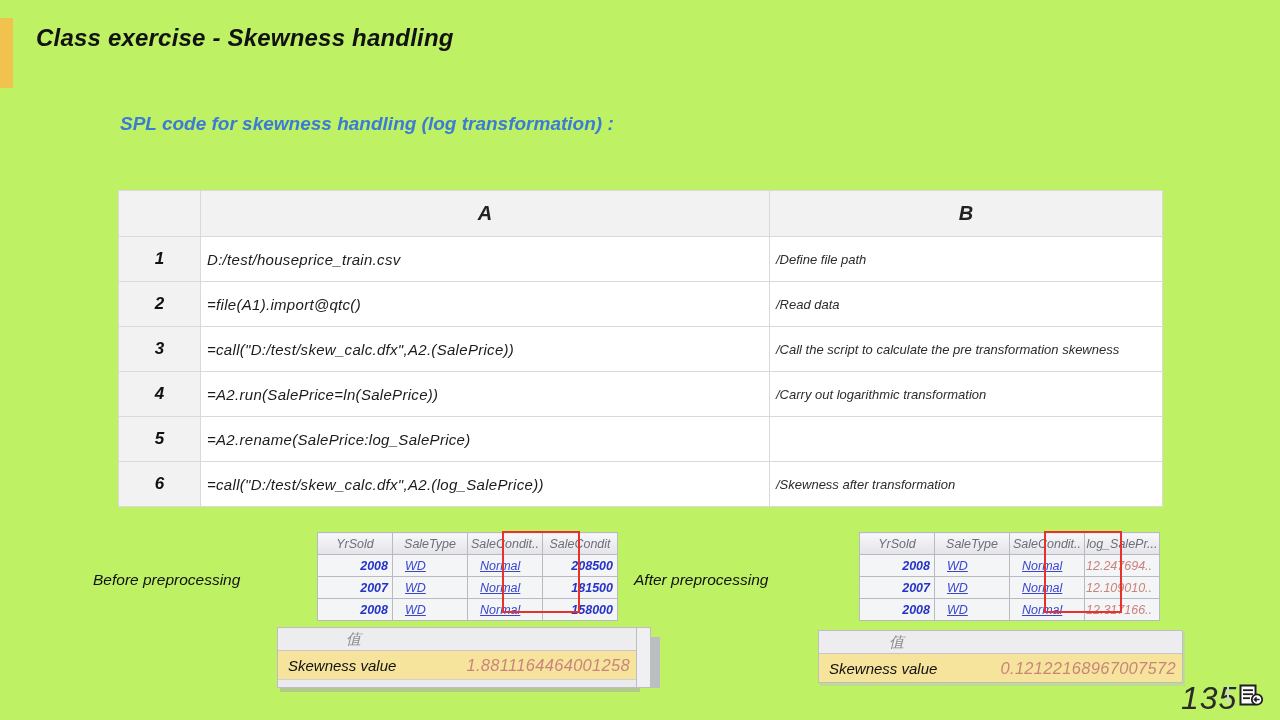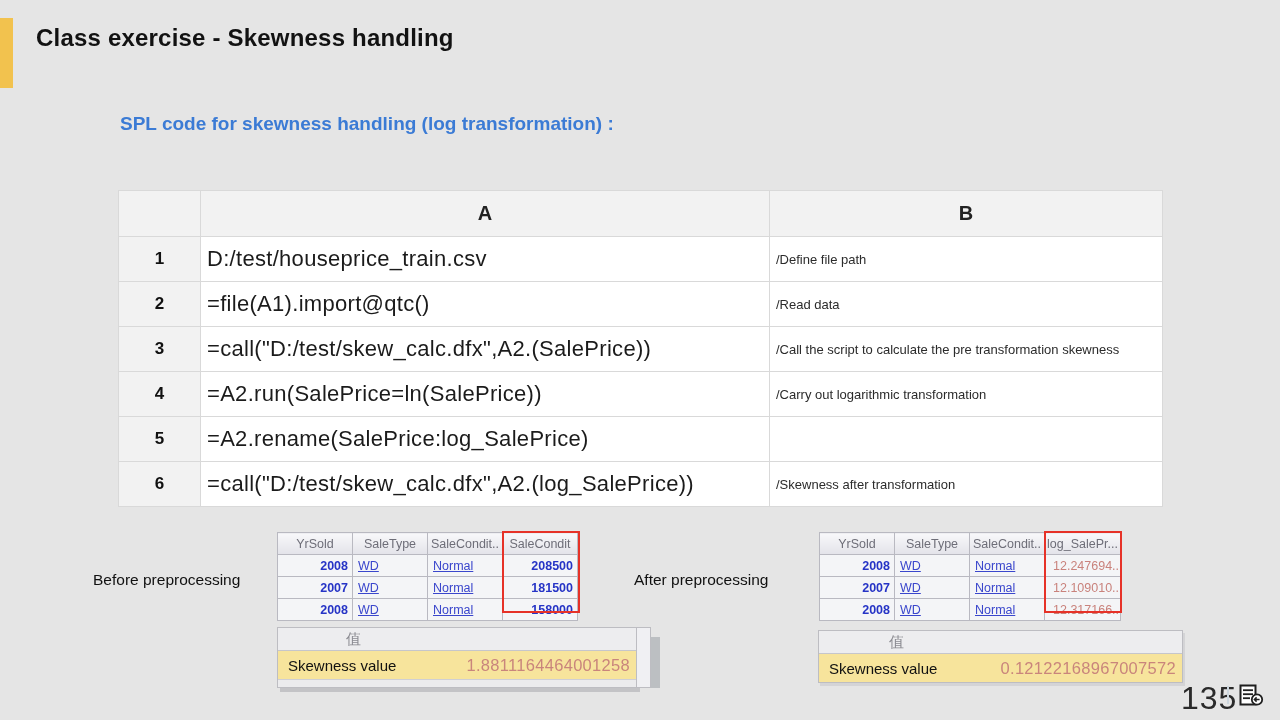--- a/index.html
+++ b/index.html
@@ -1,41 +1,41 @@
 <!DOCTYPE html>
 <html><head>
 <meta charset="utf-8">
 <style>
   html,body{margin:0;padding:0;background:#fff;}
-  .slide{position:relative;width:1280px;height:720px;background:#e5e5e5;overflow:hidden;
-         font-family:"Liberation Sans",sans-serif;color:#1a1a1a;}
+  .slide{position:relative;width:1280px;height:720px;background:#bef264;overflow:hidden;
+         font-family:"Liberation Sans",sans-serif;color:#1a1a1a;font-style:italic;}
 
   
   .accent-bar{position:absolute;left:0;top:18px;width:13px;height:70px;background:#F2C24E;}
   .page-title{position:absolute;left:36px;top:24px;font-size:24px;font-weight:bold;color:#121212;letter-spacing:.2px;}
   .subtitle{position:absolute;left:120px;top:113px;font-size:19px;font-weight:bold;color:#3B7BD5;}
 
   
   .spl-wrap{position:absolute;left:118px;top:190px;}
   table.spl{border-collapse:collapse;table-layout:fixed;width:1044px;background:#fff;}
   table.spl td{border:1px solid #d9d9d9;overflow:hidden;white-space:nowrap;}
   table.spl .hdr td{height:43px;background:#f2f2f2;font-size:20px;font-weight:bold;text-align:center;color:#222;}
   table.spl td.rn{height:42px;background:#f2f2f2;font-size:17px;font-weight:bold;text-align:center;color:#111;}
-  table.spl td.ca{font-size:22px;color:#1b1b1b;padding:0 4px 0 6px;letter-spacing:.3px;}
+  table.spl td.ca{font-size:15px;color:#1b1b1b;padding:0 4px 0 6px;letter-spacing:.3px;}
   table.spl td.cb{font-size:13px;color:#2b2b2b;padding:0 3px 0 6px;}
 
   
   .mini-label{position:absolute;font-size:15.5px;color:#111;margin-top:37px;}
-  table.mini{border-collapse:collapse;table-layout:fixed;position:absolute;}
+  table.mini{border-collapse:collapse;table-layout:fixed;position:absolute;margin-left:40px;}
   table.mini td{border:1px solid #b9b9c1;height:19px;font-size:12.5px;overflow:hidden;white-space:nowrap;}
   table.mini .mh td{background:linear-gradient(#f8f8fa,#e3e3e9);color:#6e6e78;text-align:center;}
   table.mini .mr td{background:#f4f5f7;}
   table.mini td.numv{color:#2634c6;font-weight:bold;text-align:right;padding-right:4px;}
-  table.mini td.linkv{color:#3a46cc;text-decoration:underline;padding-left:5px;}
-  table.mini td.logv{color:#c9827c;padding-left:8px;}
+  table.mini td.linkv{color:#3a46cc;text-decoration:underline;padding-left:12px;}
+  table.mini td.logv{color:#c9827c;padding-left:1px;}
   .redbox{position:absolute;border:2px solid #e63228;box-sizing:border-box;pointer-events:none;}
 
   
   .skewbox{position:absolute;display:flex;align-items:stretch;}
   .skew-main{background:#fff;border:1px solid #bdbdc2;box-sizing:border-box;}
   .skew-head{height:22px;background:#ededef;border-bottom:1px solid #c6c6cb;
              font-size:15px;color:#8a8a90;line-height:22px;padding-left:68px;}
   .skew-row{height:28px;background:#F7E49C;display:flex;align-items:center;justify-content:space-between;}
   .skew-label{font-size:15px;color:#111;padding-left:10px;}
   .skew-value{font-size:16.5px;color:#C9857C;padding-right:6px;letter-spacing:.3px;}

